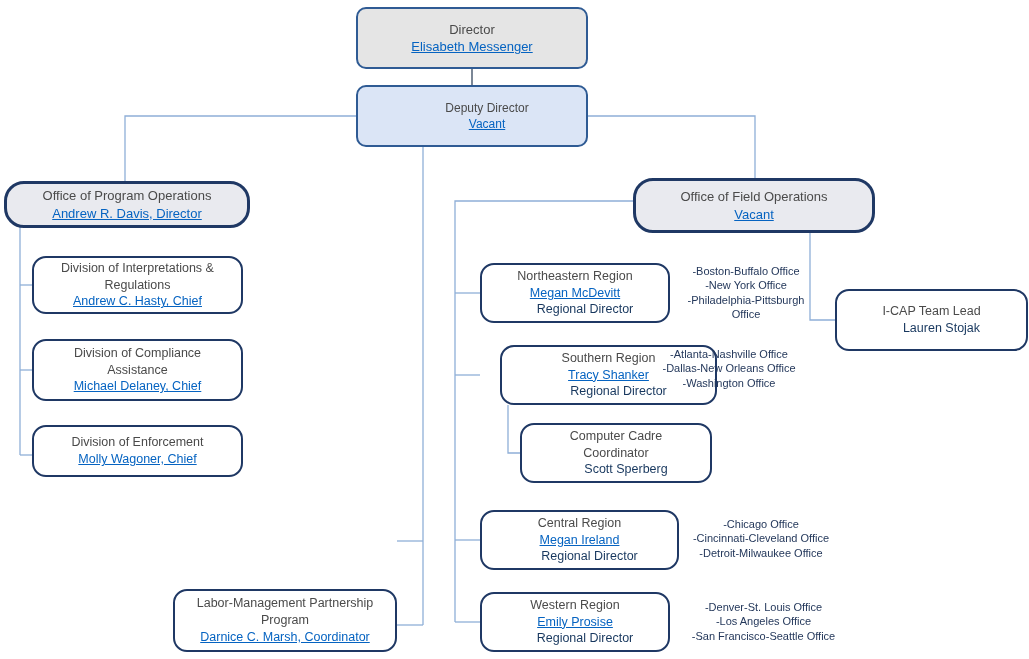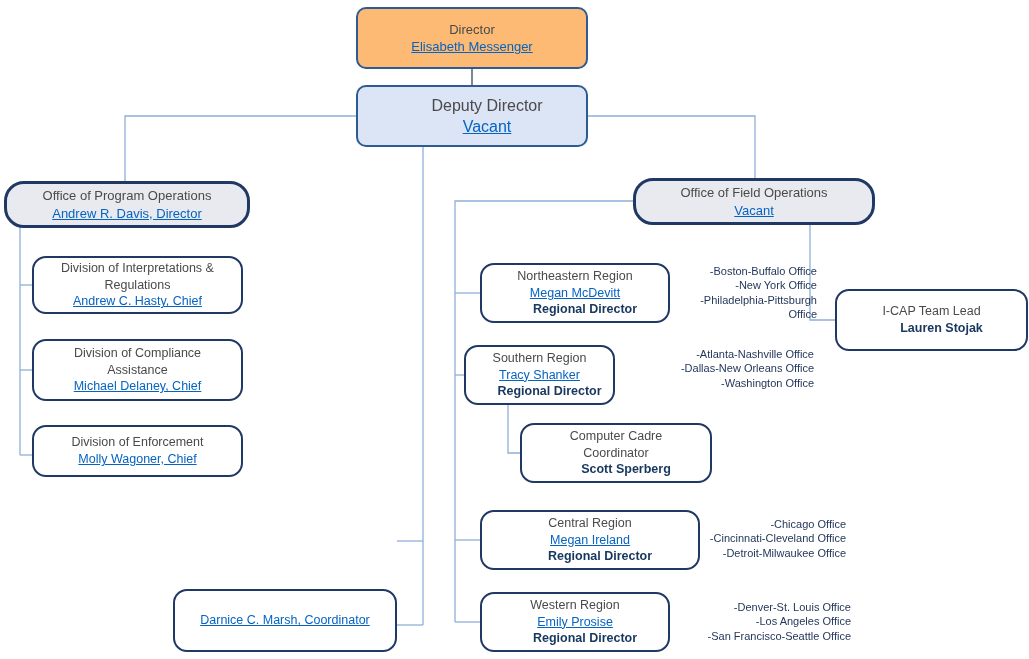--- a/index.html
+++ b/index.html
@@ -9,26 +9,26 @@
   }
   #wires{position:absolute;left:0;top:0;z-index:1;}
   .box{
     position:absolute;z-index:2;box-sizing:border-box;
     display:flex;flex-direction:column;justify-content:center;align-items:center;
     text-align:center;background:#fff;border:2.5px solid #1F3864;border-radius:14px;
     font-size:12.5px;line-height:1.34;color:#4A4A4A;padding:2px 10px;
   }
   .box .t{white-space:pre-line;color:#4A4A4A;}
   .box .link{color:#0563C1;font-weight:normal;text-decoration:underline;cursor:pointer;white-space:nowrap;}
-  .box .sub{font-weight:bold;color:#17375E;margin-left:20px;}
-  .box.exec{background:#fdba74;border-color:#2F5B94;border-radius:10px;font-size:13px;}
-  .box.exec2{background:#DBE5F6;border-color:#2F5B94;border-radius:10px;font-size:16px;padding-left:40px;}
+  .box .sub{font-weight:normal;color:#17375E;margin-left:20px;}
+  .box.exec{background:#e5e5e5;border-color:#2F5B94;border-radius:10px;font-size:13px;}
+  .box.exec2{background:#DBE5F6;border-color:#2F5B94;border-radius:10px;font-size:12px;padding-left:40px;}
   .box.office{background:#E9EAEF;border-width:3px;border-radius:20px;font-size:13px;}
   .offices{
-    position:absolute;z-index:2;font-size:11px;line-height:1.3;color:#24385B;text-align:right;
+    position:absolute;z-index:2;font-size:11px;line-height:1.3;color:#24385B;text-align:center;
   }
   .offices span{display:block;white-space:pre-line;}
 </style>
 </head>
 <body>
 
 <div id="canvas">
 
   <svg id="wires" width="1029" height="659">
     <g stroke="#8FAFD7" stroke-width="1.3" fill="none">
@@ -68,21 +68,21 @@
   <div class="box exec2" style="left:356px;top:85px;width:232px;height:62px">
     <div class="t">Deputy Director</div>
     <a class="link">Vacant</a>
   </div>
 
   <div class="box office" style="left:4px;top:181px;width:246px;height:47px">
     <div class="t">Office of Program Operations</div>
     <a class="link">Andrew R. Davis, Director</a>
   </div>
 
-  <div class="box office" style="left:633px;top:178px;width:242px;height:47px">
+  <div class="box office" style="left:633px;top:178px;width:242px;height:55px">
     <div class="t">Office of Field Operations</div>
     <a class="link">Vacant</a>
   </div>
 
   <div class="box" style="left:32px;top:256px;width:211px;height:58px">
     <div class="t">Division of Interpretations &amp;
 Regulations</div>
     <a class="link">Andrew C. Hasty, Chief</a>
   </div>
 
@@ -92,53 +92,55 @@
     <a class="link">Michael Delaney, Chief</a>
   </div>
 
   <div class="box" style="left:32px;top:425px;width:211px;height:52px">
     <div class="t">Division of Enforcement</div>
     <a class="link">Molly Wagoner, Chief</a>
   </div>
 
 
   <div class="box" style="left:173px;top:589px;width:224px;height:63px">
+    <div class="t">Labor-Management Partnership
+Program</div>
     <a class="link">Darnice C. Marsh, Coordinator</a>
   </div>
 
   <div class="box" style="left:480px;top:263px;width:190px;height:60px">
     <div class="t">Northeastern Region</div>
     <a class="link">Megan McDevitt</a>
     <div class="sub">Regional Director</div>
   </div>
   <div class="offices" style="left:675px;top:264px;width:142px">
     <span>-Boston-Buffalo Office</span>
     <span>-New York Office</span>
     <span>-Philadelphia-Pittsburgh
 Office</span>
   </div>
 
-  <div class="box" style="left:464px;top:345px;width:151px;height:60px">
+  <div class="box" style="left:500px;top:345px;width:217px;height:60px">
     <div class="t">Southern Region</div>
     <a class="link">Tracy Shanker</a>
     <div class="sub">Regional Director</div>
   </div>
   <div class="offices" style="left:644px;top:347px;width:170px">
     <span>-Atlanta-Nashville Office</span>
     <span>-Dallas-New Orleans Office</span>
     <span>-Washington Office</span>
   </div>
 
   <div class="box" style="left:520px;top:423px;width:192px;height:60px">
     <div class="t">Computer Cadre
 Coordinator</div>
     <div class="sub">Scott Sperberg</div>
   </div>
 
-  <div class="box" style="left:480px;top:510px;width:220px;height:60px">
+  <div class="box" style="left:480px;top:510px;width:199px;height:60px">
     <div class="t">Central Region</div>
     <a class="link">Megan Ireland</a>
     <div class="sub">Regional Director</div>
   </div>
   <div class="offices" style="left:676px;top:517px;width:170px">
     <span>-Chicago Office</span>
     <span>-Cincinnati-Cleveland Office</span>
     <span>-Detroit-Milwaukee Office</span>
   </div>
 

